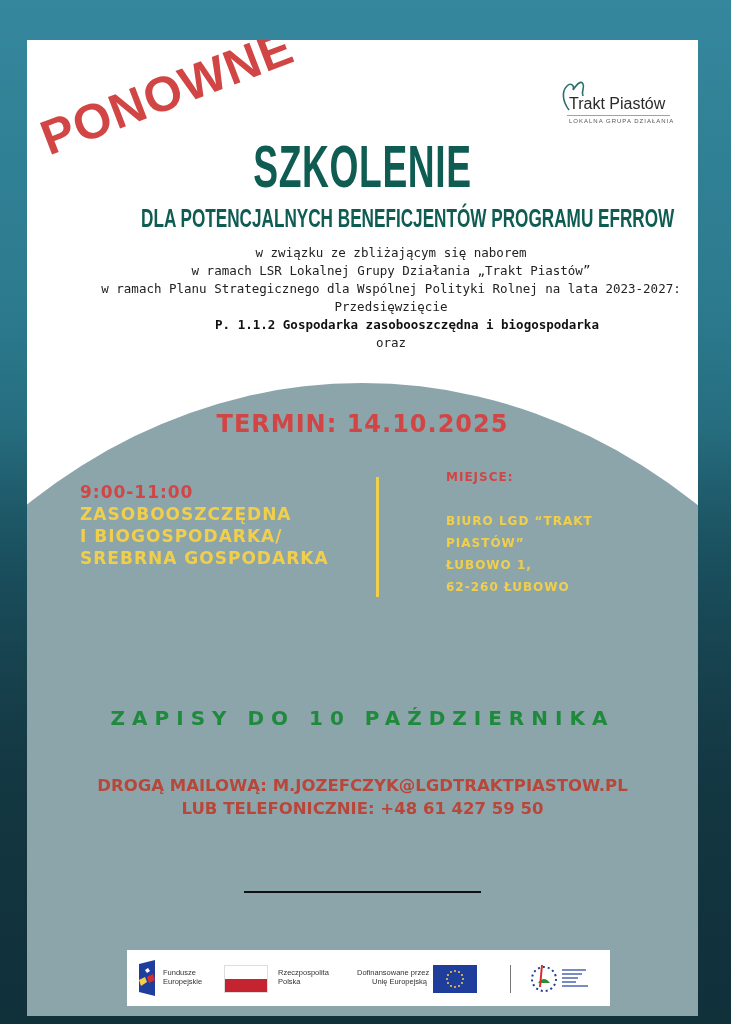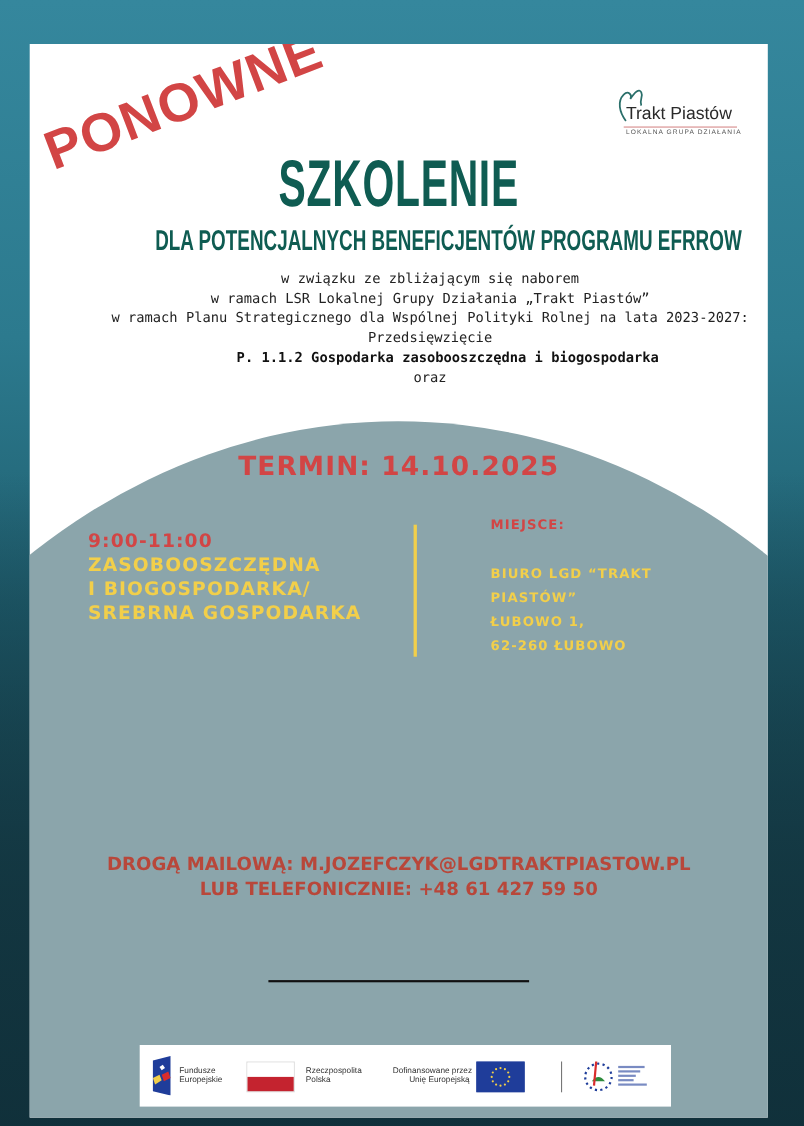--- a/index.html
+++ b/index.html
@@ -145,20 +145,21 @@
   <div class="divider-v"></div>
 
   <div class="col-right">
     <div class="label">MIEJSCE:</div>
     <div>BIURO LGD “TRAKT</div>
     <div>PIASTÓW”</div>
     <div>ŁUBOWO 1,</div>
     <div>62-260 ŁUBOWO</div>
   </div>
 
+  <div class="zapisy">ZAPISY DO 10 PAŹDZIERNIKA</div>
 
   <div class="contact">
     <div>DROGĄ MAILOWĄ: M.JOZEFCZYK@LGDTRAKTPIASTOW.PL</div>
     <div>LUB TELEFONICZNIE: +48 61 427 59 50</div>
   </div>
 
   <div class="hr-line"></div>
 
   <div class="footer">
     <svg class="fe-flag" viewBox="0 0 20 36">

